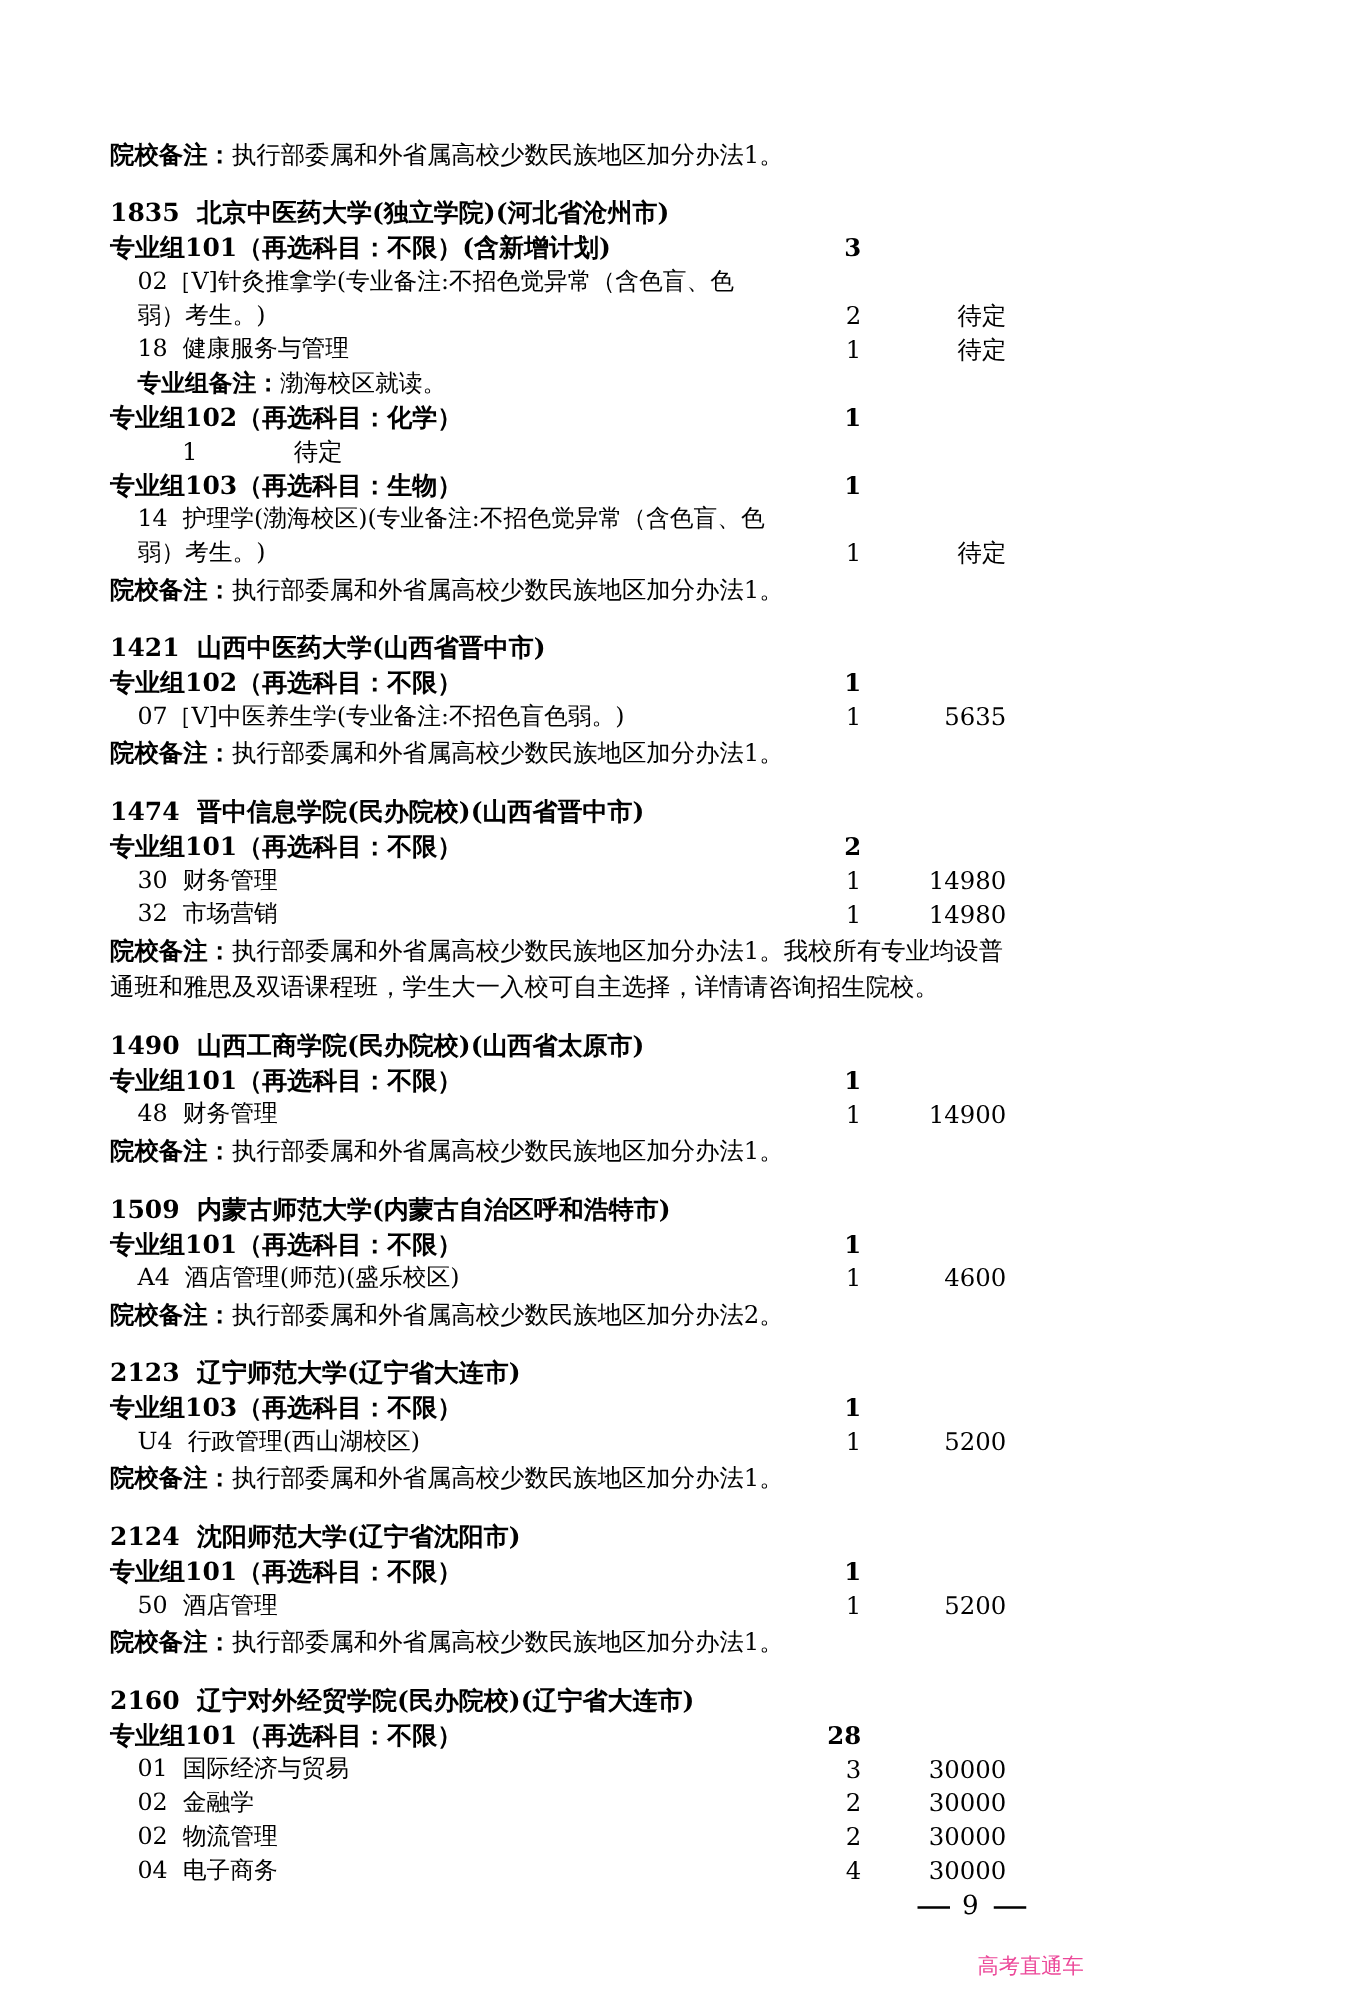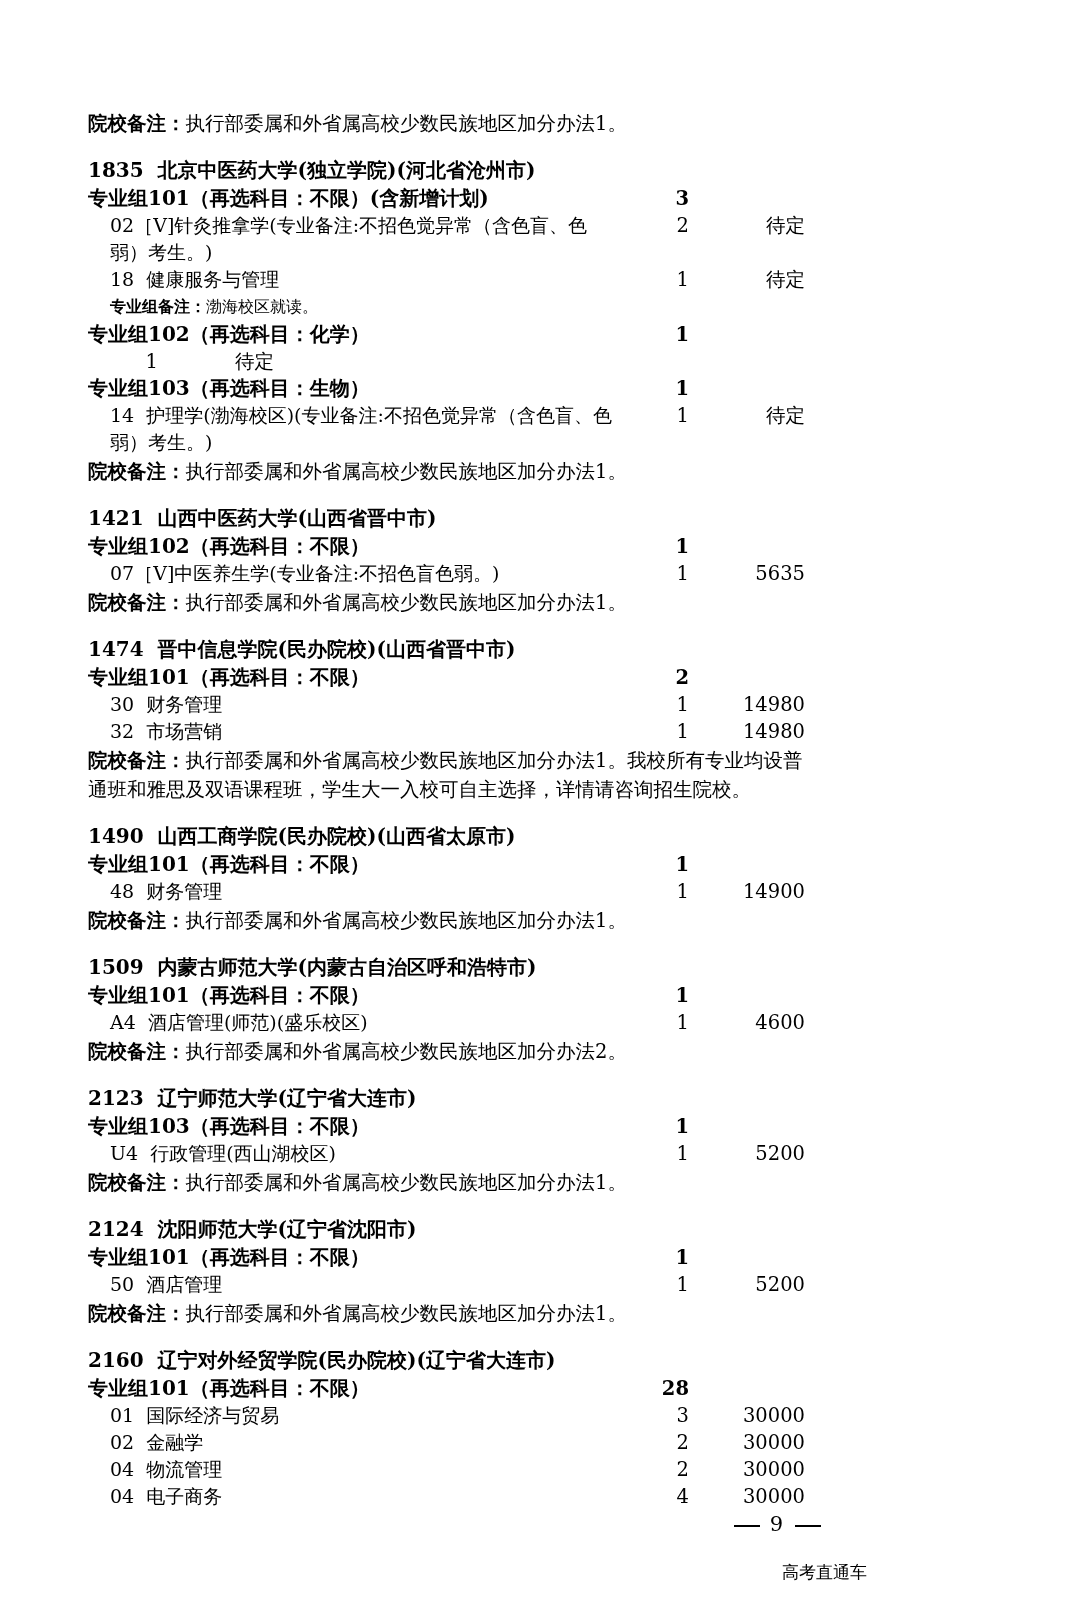--- a/index.html
+++ b/index.html
@@ -16,21 +16,21 @@
   }
   .page {
     position: relative;
     width: 897px;
     height: 1598px;
     box-sizing: border-box;
     padding: 110px 92px 0 88px;
   }
   .line {
     display: flex;
-    align-items: flex-start;
+    align-items: flex-end;
     font-size: 19.5px;
     line-height: 27px;
     white-space: pre;
   }
   .txt {
     flex: 1 1 auto;
     white-space: pre-wrap;
   }
   .num {
     flex: 0 0 auto;
@@ -57,21 +57,21 @@
     font-size: 20px;
   }
   .group-line .num {
     font-weight: bold;
   }
   .major-line .txt {
     padding-left: 22px;
     font-size: 19px;
   }
   .note-line {
-    font-size: 16px;
+    font-size: 19px;
     line-height: 28px;
     white-space: pre-wrap;
   }
   .note-line.indent {
     padding-left: 22px;
   }
   .note-line .lbl {
     font-weight: bold;
   }
   .school-note {
@@ -94,21 +94,21 @@
     font-size: 21px;
     letter-spacing: 2px;
     padding-right: 66px;
     text-align: right;
   }
   .brand {
     position: absolute;
     right: 30px;
     bottom: 14px;
     font-size: 17px;
-    color: #000000;
+    color: #ec4899;
     font-family: "Liberation Sans", sans-serif;
   }
   .dash {
     display: inline-block;
     width: 26px;
     height: 2px;
     background: #000;
     vertical-align: middle;
     margin: 0 10px;
   }
@@ -168,21 +168,21 @@
         <div class="school-head">2124  沈阳师范大学(辽宁省沈阳市)</div>
         <div class="line group-line"><div class="txt">专业组101（再选科目：不限）</div><div class="num">1</div><div class="fee"></div></div>
         <div class="line major-line"><div class="txt">50  酒店管理</div><div class="num">1</div><div class="fee">5200</div></div>
         <div class="school-note"><span class="lbl" style="font-weight: bold;">院校备注：</span><span>执行部委属和外省属高校少数民族地区加分办法1。</span></div>
       </div>
       <div>
         <div class="school-head">2160  辽宁对外经贸学院(民办院校)(辽宁省大连市)</div>
         <div class="line group-line"><div class="txt">专业组101（再选科目：不限）</div><div class="num">28</div><div class="fee"></div></div>
         <div class="line major-line"><div class="txt">01  国际经济与贸易</div><div class="num">3</div><div class="fee">30000</div></div>
         <div class="line major-line"><div class="txt">02  金融学</div><div class="num">2</div><div class="fee">30000</div></div>
-        <div class="line major-line"><div class="txt">04  物流管理</div><div class="num">2</div><div class="fee">30000</div></div>
+        <div class="line major-line"><div class="txt">02  物流管理</div><div class="num">2</div><div class="fee">30000</div></div>
         <div class="line major-line"><div class="txt">04  电子商务</div><div class="num">4</div><div class="fee">30000</div></div>
       </div>
     </div>
 
   <div class="footer">
     <div class="pagenum"><span class="dash"></span><span>9</span><span class="dash"></span></div>
   </div>
   <div class="brand">高考直通车</div>
 </div>
 

